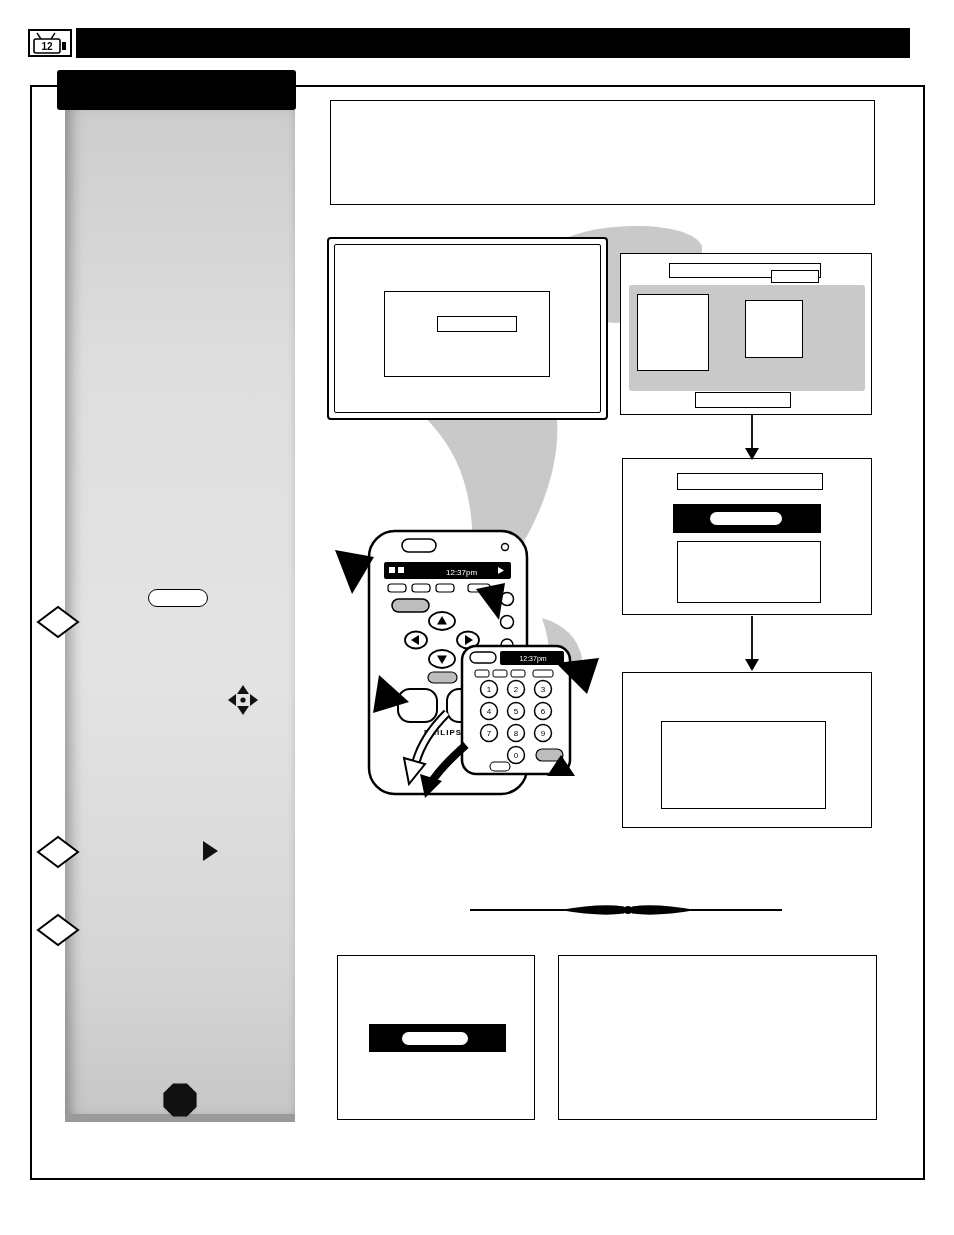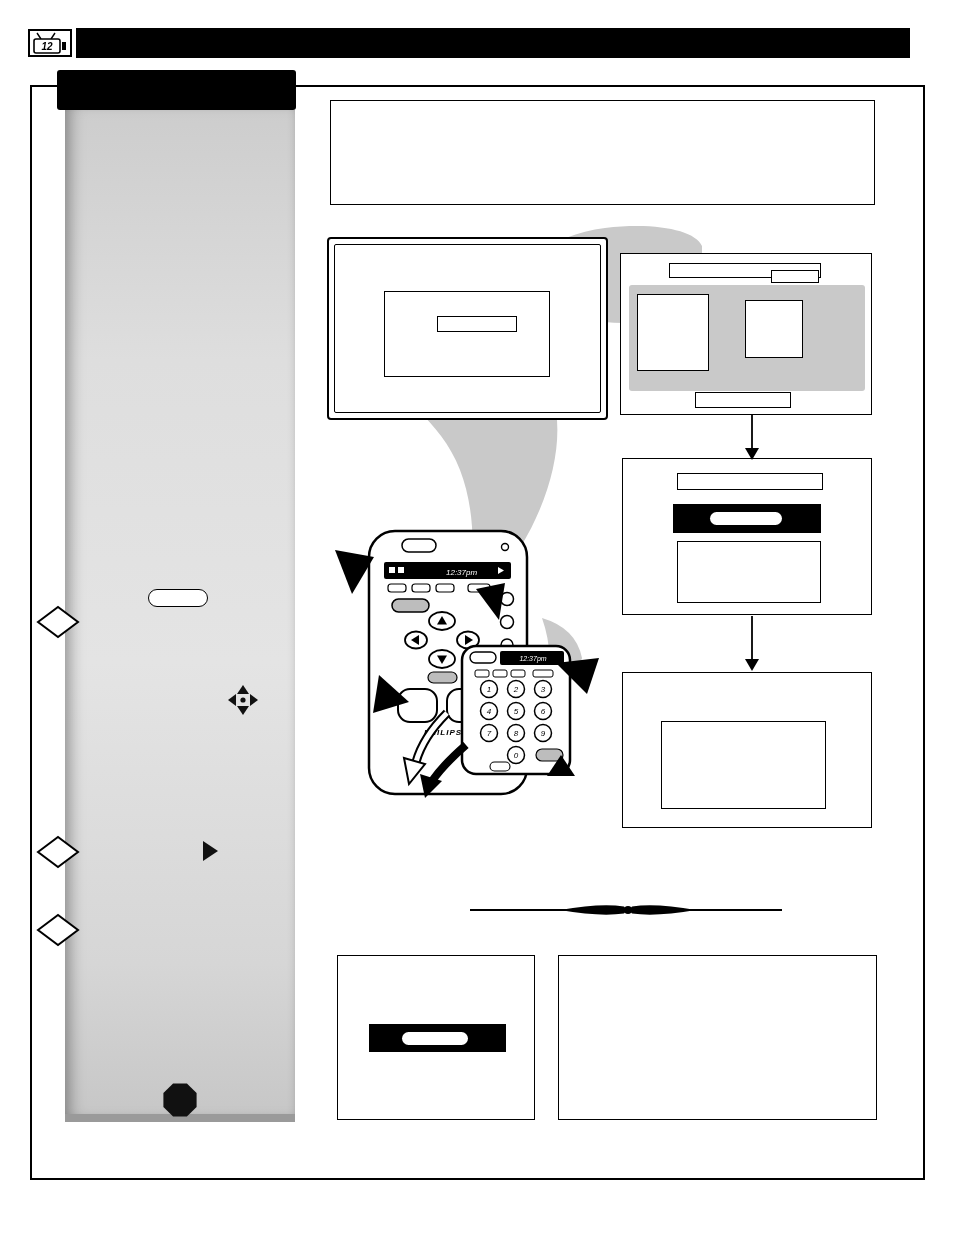--- a/index.html
+++ b/index.html
@@ -1,17 +1,17 @@
 <!DOCTYPE html>
 <html><head>
 <meta charset="utf-8">
 <style>
   * { margin:0; padding:0; box-sizing:border-box; }
   html,body { background:#ffffff; font-family:"Liberation Sans", sans-serif; }
-  #page { position:relative; width:954px; height:1235px; background:#ffffff; overflow:hidden;font-style:italic; }
+  #page { position:relative; width:954px; height:1235px; background:#ffffff; overflow:hidden; }
   .abs { position:absolute; }
   .blackbar { position:absolute; background:#000; }
   .frame { position:absolute; border:2px solid #000; background:transparent; }
   .box { position:absolute; background:#fff; border:1.6px solid #000; }
   .thinbox { position:absolute; background:#fff; border:1.2px solid #000; }
   .graybox { position:absolute; background:#c9c9c9; }
   .pill-white { position:absolute; background:#fff; border-radius:9px; }
   .pill-outline { position:absolute; background:#fff; border:1.6px solid #000; border-radius:9px; }
   #sidebar-panel {
     position:absolute; left:65px; top:110px; width:230px; height:1012px;

